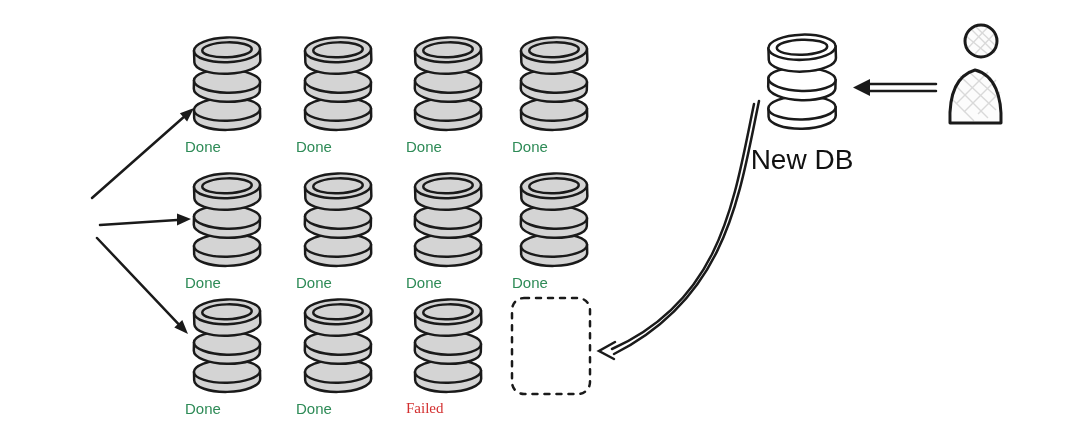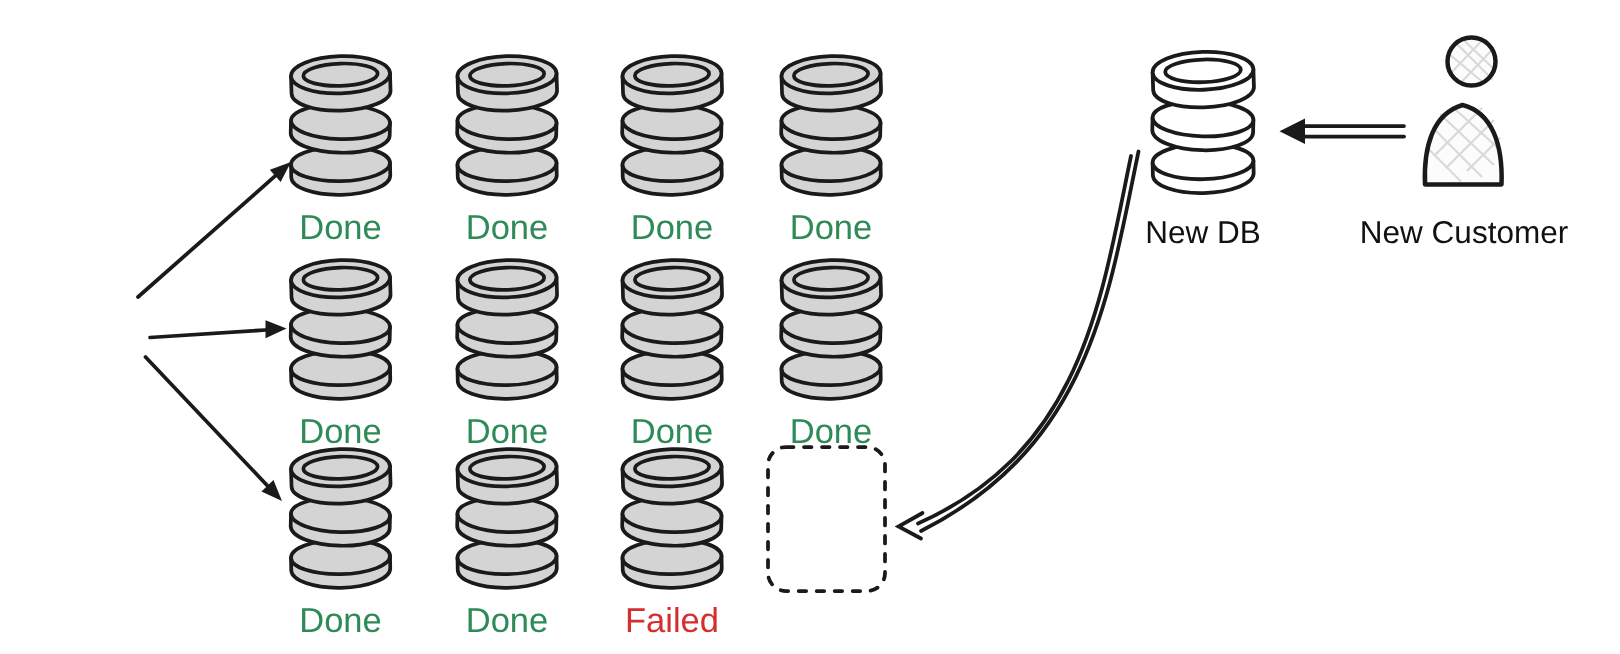--- a/index.html
+++ b/index.html
@@ -14,31 +14,31 @@
   .arrows .line{fill:none;stroke:var(--ink);stroke-width:2.5;stroke-linecap:round;}
   .arrows .head{fill:var(--ink);stroke:none;}
   .arrows .openhead{fill:none;stroke:var(--ink);stroke-width:2.5;stroke-linecap:round;}
 
   .db-cell{position:absolute;width:84px;}
   .c1{left:185px}.c2{left:296px}.c3{left:406px}.c4{left:512px}
   .r1{top:30px}.r2{top:166px}.r3{top:292px}
   svg.db{width:84px;height:104px;display:block;fill:var(--db-fill);
          stroke:var(--ink);stroke-width:3;stroke-linejoin:round;stroke-linecap:round;}
   svg.db.white{fill:var(--new-db-fill);}
-  .status{text-align:center;font-size:23px;margin-top:4px;}
+  .status{font-size:15px;margin-top:4px;}
   .status.done{color:var(--done);}
-  .status.failed{color:var(--failed);}
+  .status.failed{color:var(--failed);font-family:Liberation Serif, serif;}
 
   .placeholder{position:absolute;left:510px;top:296px;width:82px;height:100px;}
   .placeholder .dash{fill:none;stroke:var(--ink);stroke-width:2.5;
                      stroke-dasharray:5 7;stroke-linecap:round;}
 
   .newdb{position:absolute;left:760px;top:26px;width:84px;}
   .newdb svg.db{height:108px;}
-  .caption{position:absolute;font-size:21px;color:#111;text-align:center;}
+  .caption{position:absolute;font-size:28px;color:#111;text-align:center;}
   .cap-newdb{left:722px;top:144px;width:160px;}
   .cap-customer{left:896px;top:144px;width:160px;}
 
   .sql-doc{position:absolute;left:26px;top:182px;width:70px;height:92px;}
   .sql-doc .page{fill:#fff;stroke:var(--ink);stroke-width:2.5;stroke-linejoin:round;}
   .sql-doc .fold{fill:var(--ink);stroke:var(--ink);stroke-width:1;}
   .sql-doc .scribble{fill:none;stroke:#2a2a2a;stroke-width:2;stroke-linecap:round;}
   .sql-doc text{fill:#111;font-family:"DejaVu Serif",serif;font-style:italic;
                 font-size:17px;stroke:none;}
 
@@ -192,15 +192,14 @@
       <path class="hatch" d="M20,64 L52,96"></path>
       <path class="hatch" d="M24,54 L60,88"></path>
       <path class="hatch" d="M32,49 L62,76"></path>
       <path class="hatch" d="M17,78 L38,99"></path>
       <path class="hatch" d="M60,58 L28,90"></path>
       <path class="hatch" d="M52,50 L20,82"></path>
       <path class="hatch" d="M64,70 L42,92"></path>
       <path class="shape-outline" d="M14,101 C13,76 19,54 39,48 C59,53 66,75 65,101 Z"></path>
     </svg>
   </div>
-  <div class="caption cap-customer">New Customer</div>
 
 </div>
 
 </body></html>

